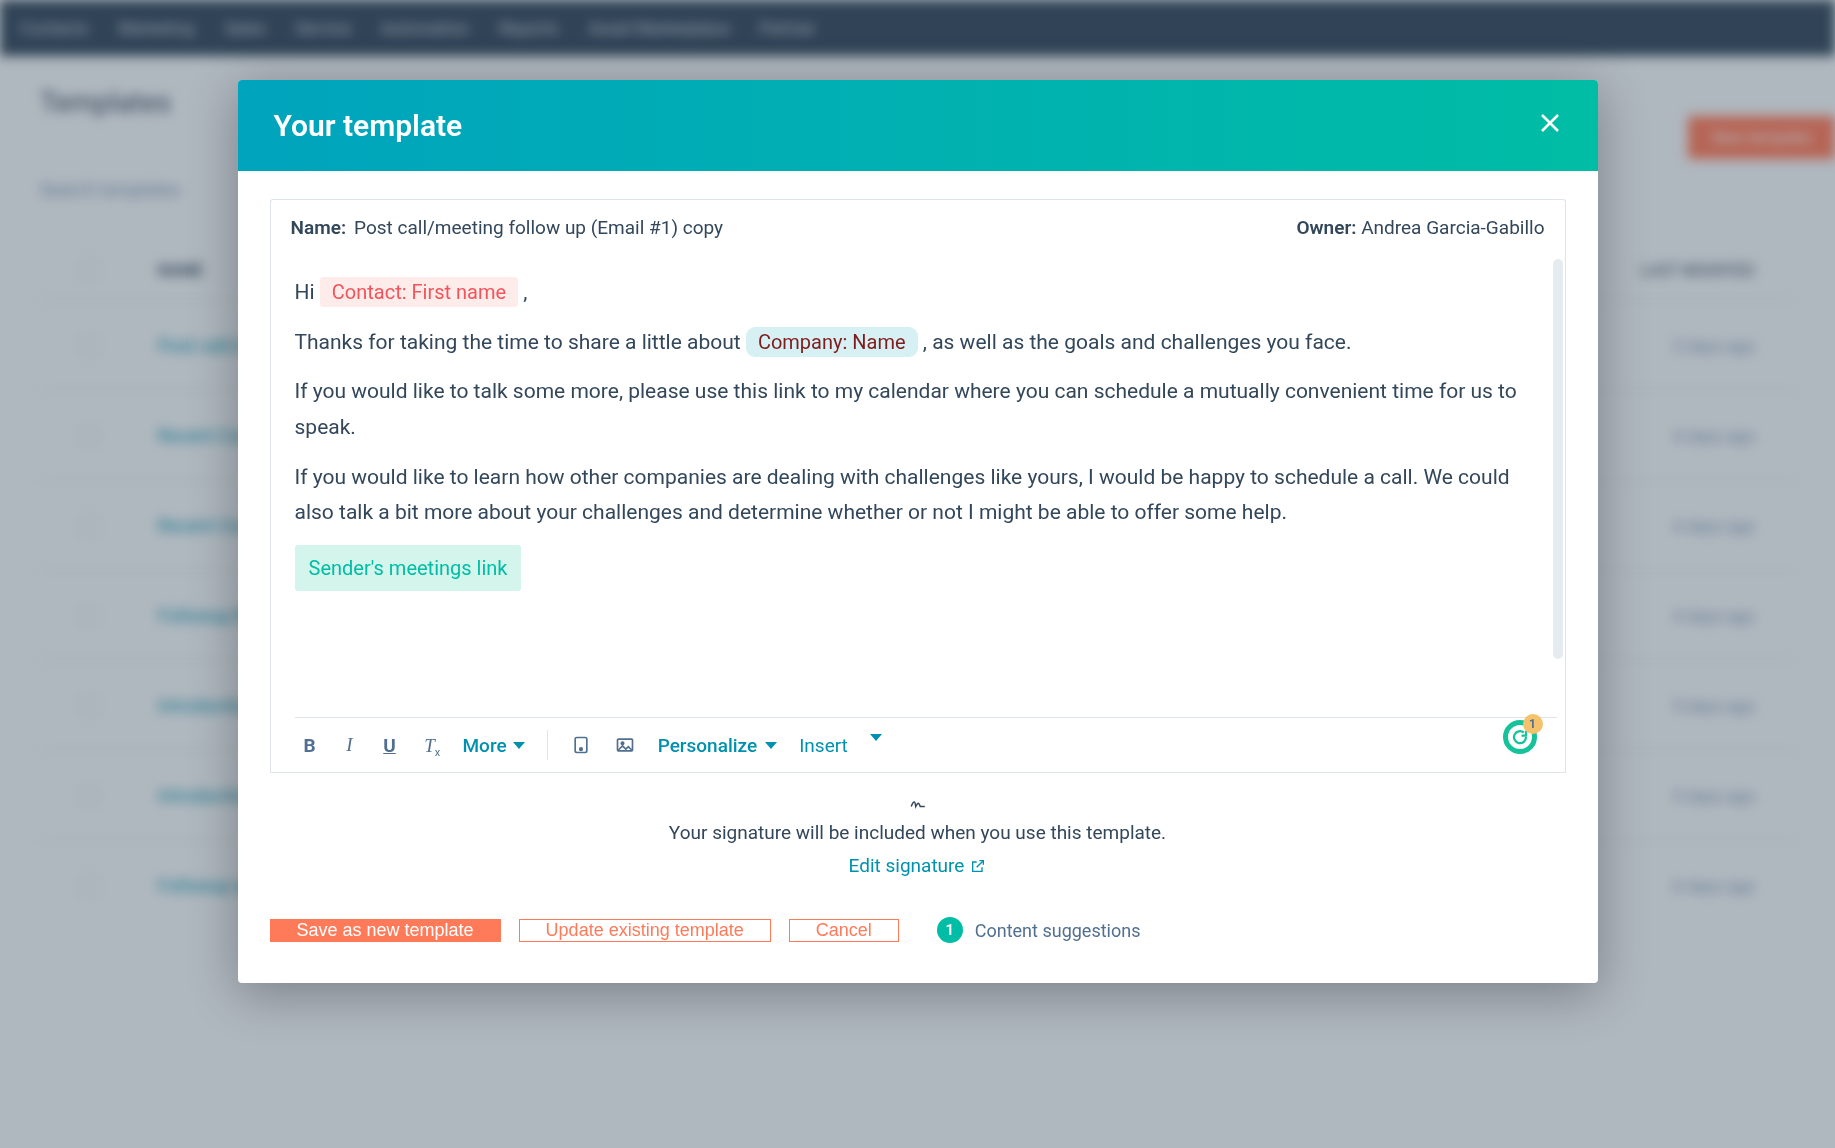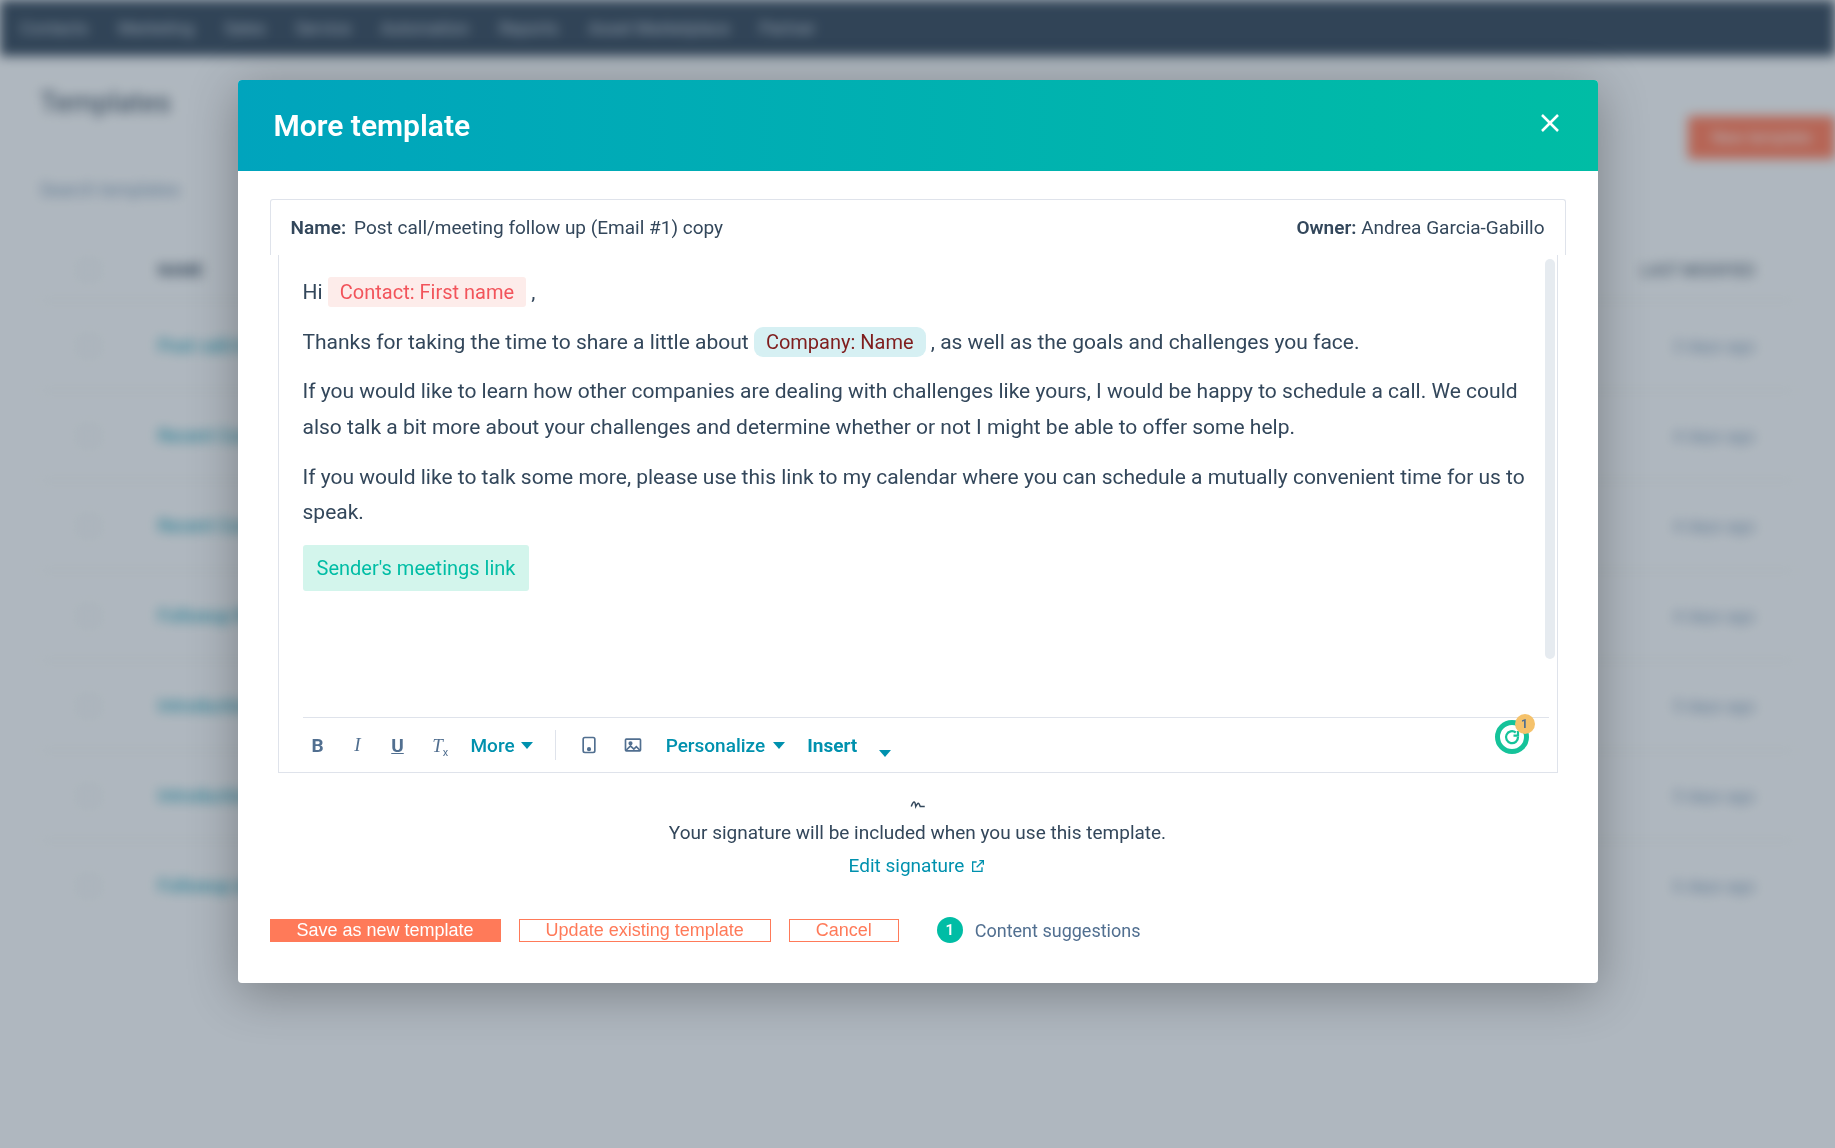--- a/index.html
+++ b/index.html
@@ -92,21 +92,21 @@
   display:flex; align-items:center; gap:8px;
   font-size:19px; color:#33475b;
 }
 .shared { margin-left:auto; color:#7c98b6; display:flex; align-items:center; gap:8px; cursor:pointer;}
 .folder { color:#0091ae; display:flex; align-items:center; gap:8px; margin-left:24px; cursor:pointer;}
 .caret { width:0; height:0; border-left:6px solid transparent; border-right:6px solid transparent; border-top:7px solid currentColor; display:inline-block; }
 
 .editor-area {
   border: 1px solid #dfe3eb;
   border-top:none;
-  margin: 0 40px;
+  margin: 0 32px;
   padding: 20px 8px 0 24px;
   position:relative;
 }
 .editor-content {
   font-size:21px;
   color:#33475b;
   line-height:1.7;
   height:430px;
   overflow-y:auto;
   padding-right:20px;
@@ -157,21 +157,21 @@
 }
 .toolbar .group { display:flex; align-items:center; gap:18px;}
 .toolbar .fmt { font-weight:700; cursor:pointer; width:22px; text-align:center; color:#516f90;}
 .toolbar .fmt.i { font-style:italic; font-family:serif; font-weight:400;}
 .toolbar .fmt.u { text-decoration:underline;}
 .toolbar .fmt.clear { font-weight:400;}
 .toolbar .more { color:#0091ae; cursor:pointer; display:flex; align-items:center; gap:6px; font-weight:500;}
 .toolbar .divider { width:1px; height:30px; background:#dfe3eb; }
 .toolbar .icon-btn { width:22px; height:22px; cursor:pointer; color:#516f90; display:flex; align-items:center; justify-content:center;}
 .toolbar .personalize { color:#0091ae; cursor:pointer; display:flex; align-items:center; gap:8px; font-weight:500;}
-.toolbar .insert { color:#0091ae; cursor:pointer; display:flex; align-items:flex-end; gap:22px; font-weight:700;}
+.toolbar .insert { color:#0091ae; cursor:pointer; display:flex; align-items:flex-start; gap:22px; font-weight:400;}
 
 .signature-row {
   margin: 20px 32px 0 32px;
   font-size:19px; color:#33475b;
   display:flex; align-items:center; gap:10px;flex-direction:column;
 }
 .signature-row a { color:#0091ae; text-decoration:none; display:inline-flex; align-items:center; gap:6px;}
 .sig-icon { width:18px; height:18px; color:#33475b;}
 
 .footer {
@@ -244,21 +244,21 @@
       <div class="check"></div>
       <div class="label">Followup after</div>
       <div class="right">6 days ago</div>
     </div>
 </div>
 
 <div class="overlay"></div>
 
 <div class="modal">
   <div class="modal-header">
-    <div class="modal-title">More template</div>
+    <div class="modal-title">Your template</div>
     <div class="close-x">
       <svg viewBox="0 0 24 24" fill="none" stroke="currentColor" stroke-width="2.5">
           <line x1="4" y1="4" x2="20" y2="20"></line>
           <line x1="20" y1="4" x2="4" y2="20"></line>
         </svg>
     </div>
   </div>
 
   <div class="form-wrap">
     <div class="form-row first">
@@ -277,22 +277,22 @@
       <p>
         <span>Hi </span>
         <span class="token-orange">Contact: First name</span>
         <span> ,</span>
       </p>
       <p>
         <span> Thanks for taking the time to share a little about </span>
         <span class="token-teal">Company: Name</span>
         <span> , as well as the goals and challenges you face.</span>
       </p>
+      <p>If you would like to talk some more, please use this link to my calendar where you can schedule a mutually convenient time for us to speak.</p>
       <p> If you would like to learn how other companies are dealing with challenges like yours, I would be happy to schedule a call. We could also talk a bit more about your challenges and determine whether or not I might be able to offer some help.</p>
-      <p>If you would like to talk some more, please use this link to my calendar where you can schedule a mutually convenient time for us to speak.</p>
       <p><span class="token-green-pill">Sender's meetings link</span></p>
     </div>
     <div class="grammarly">
       <div class="circle">
         <svg width="18" height="18" viewBox="0 0 24 24" fill="none" stroke="#15c39a" stroke-width="3">
             <path d="M20 12 a8 8 0 1 1 -3 -6"></path>
             <path d="M20 4 v6 h-6"></path>
           </svg>
       </div>
       <div class="badge">1</div>

